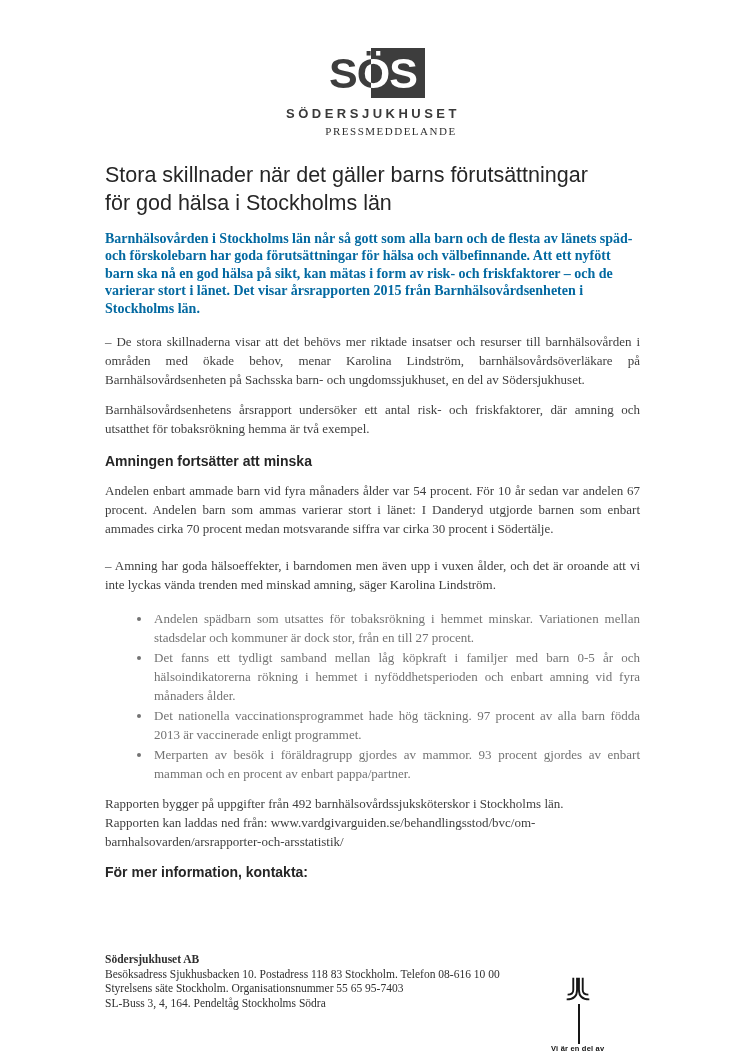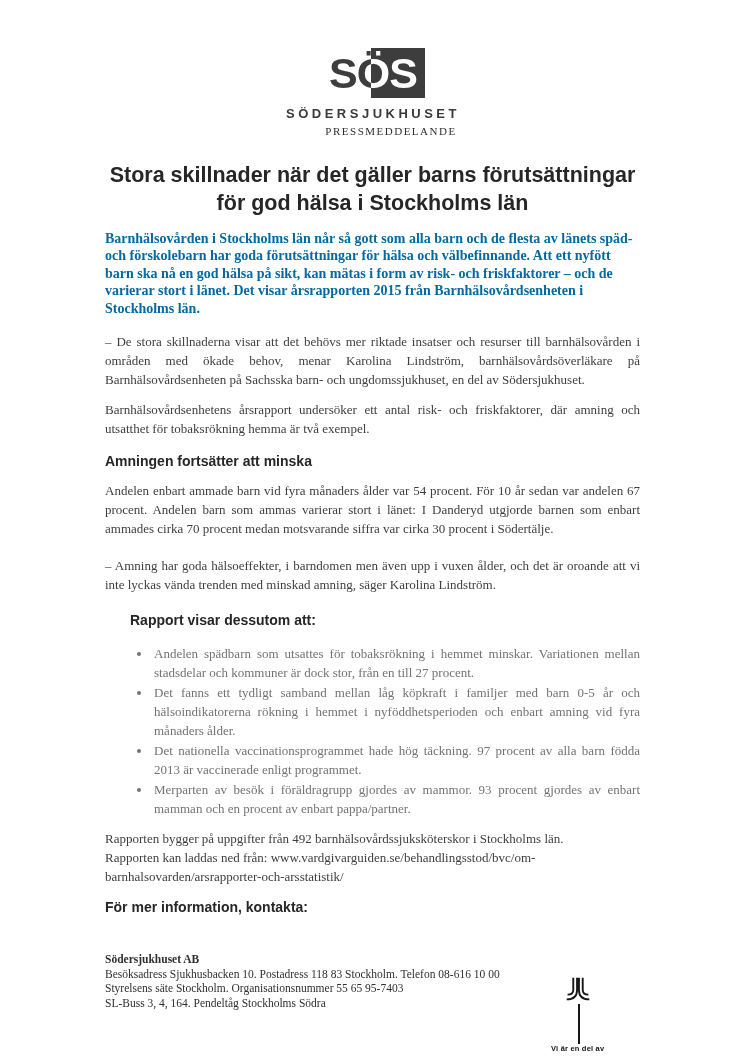--- a/index.html
+++ b/index.html
@@ -34,23 +34,22 @@
     font-family:"Liberation Serif",serif;
     font-size:11px;letter-spacing:1.5px;
     color:#2f2f2f;
     padding-left:36px;
   }
   
   .main{margin:24px 106px 0 105px;width:535px;}
   .title{
     margin:0;
     font-family:"Liberation Sans",sans-serif;
-    font-weight:700;font-size:21.5px;line-height:28px;
+    font-weight:400;font-size:21.5px;line-height:28px;
     color:#262626;
-    text-align:center;
   }
   .title span{display:block;}
   .lead{
     margin:13px 0 0 0;
     font-weight:bold;font-size:14px;line-height:17.4px;
     color:#0369a1;
   }
   .body-p{margin:0;font-size:13px;line-height:19px;color:#3e3e3e;text-align:justify;}
   .mt-quote1{margin-top:15px;}
   .mt-report{margin-top:11px;}
@@ -121,21 +120,20 @@
     <p class="body-p mt-quote1">– De stora skillnaderna visar att det behövs mer riktade insatser och resurser till barnhälsovården i områden med ökade behov, menar Karolina Lindström, barnhälsovårdsöverläkare på Barnhälsovårdsenheten på Sachsska barn- och ungdomssjukhuset, en del av Södersjukhuset.</p>
 
     <p class="body-p mt-report">Barnhälsovårdsenhetens årsrapport undersöker ett antal risk- och friskfaktorer, där amning och utsatthet för tobaksrökning hemma är två exempel.</p>
 
     <h2 class="h-sans h-amning">Amningen fortsätter att minska</h2>
 
     <p class="body-p mt-amning-p">Andelen enbart ammade barn vid fyra månaders ålder var 54 procent. För 10 år sedan var andelen 67 procent. Andelen barn som ammas varierar stort i länet: I Danderyd utgjorde barnen som enbart ammades cirka 70 procent medan motsvarande siffra var cirka 30 procent i Södertälje.</p>
 
     <p class="body-p mt-quote2">– Amning har goda hälsoeffekter, i barndomen men även upp i vuxen ålder, och det är oroande att vi inte lyckas vända trenden med minskad amning, säger Karolina Lindström.</p>
 
-    <h3 class="h-sans h-rapport">Rapport visar dessutom att:</h3>
 
     <ul class="bullets">
       <li>Andelen spädbarn som utsattes för tobaksrökning i hemmet minskar. Variationen mellan stadsdelar och kommuner är dock stor, från en till 27 procent.</li>
       <li>Det fanns ett tydligt samband mellan låg köpkraft i familjer med barn 0-5 år och hälsoindikatorerna rökning i hemmet i nyföddhetsperioden och enbart amning vid fyra månaders ålder.</li>
       <li>Det nationella vaccinationsprogrammet hade hög täckning. 97 procent av alla barn födda 2013 är vaccinerade enligt programmet.</li>
       <li>Merparten av besök i föräldragrupp gjordes av mammor. 93 procent gjordes av enbart mamman och en procent av enbart pappa/partner.</li>
     </ul>
 
     <p class="body-p left-align source-p">
       <span>Rapporten bygger på uppgifter från 492 barnhälsovårdssjuksköterskor i Stockholms län.</span>

